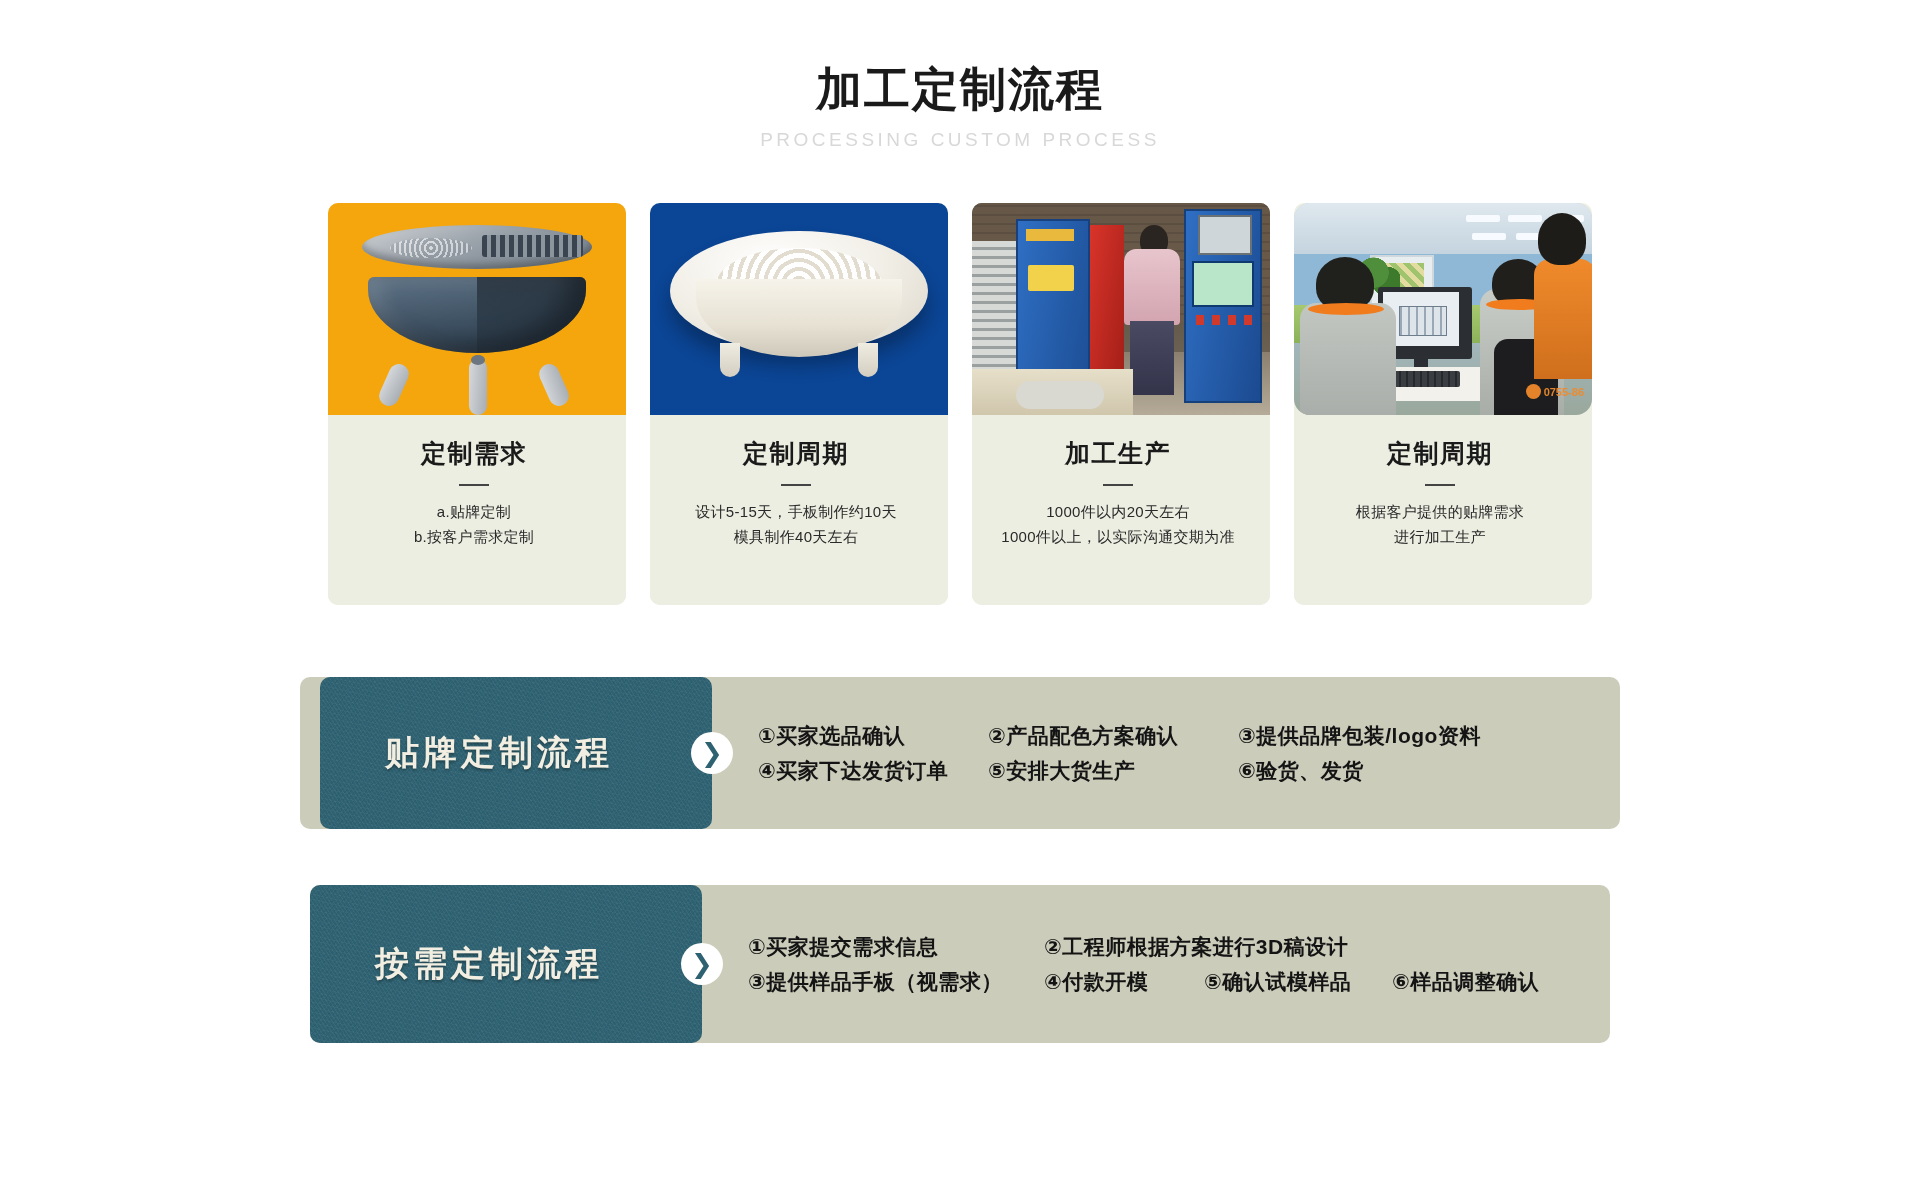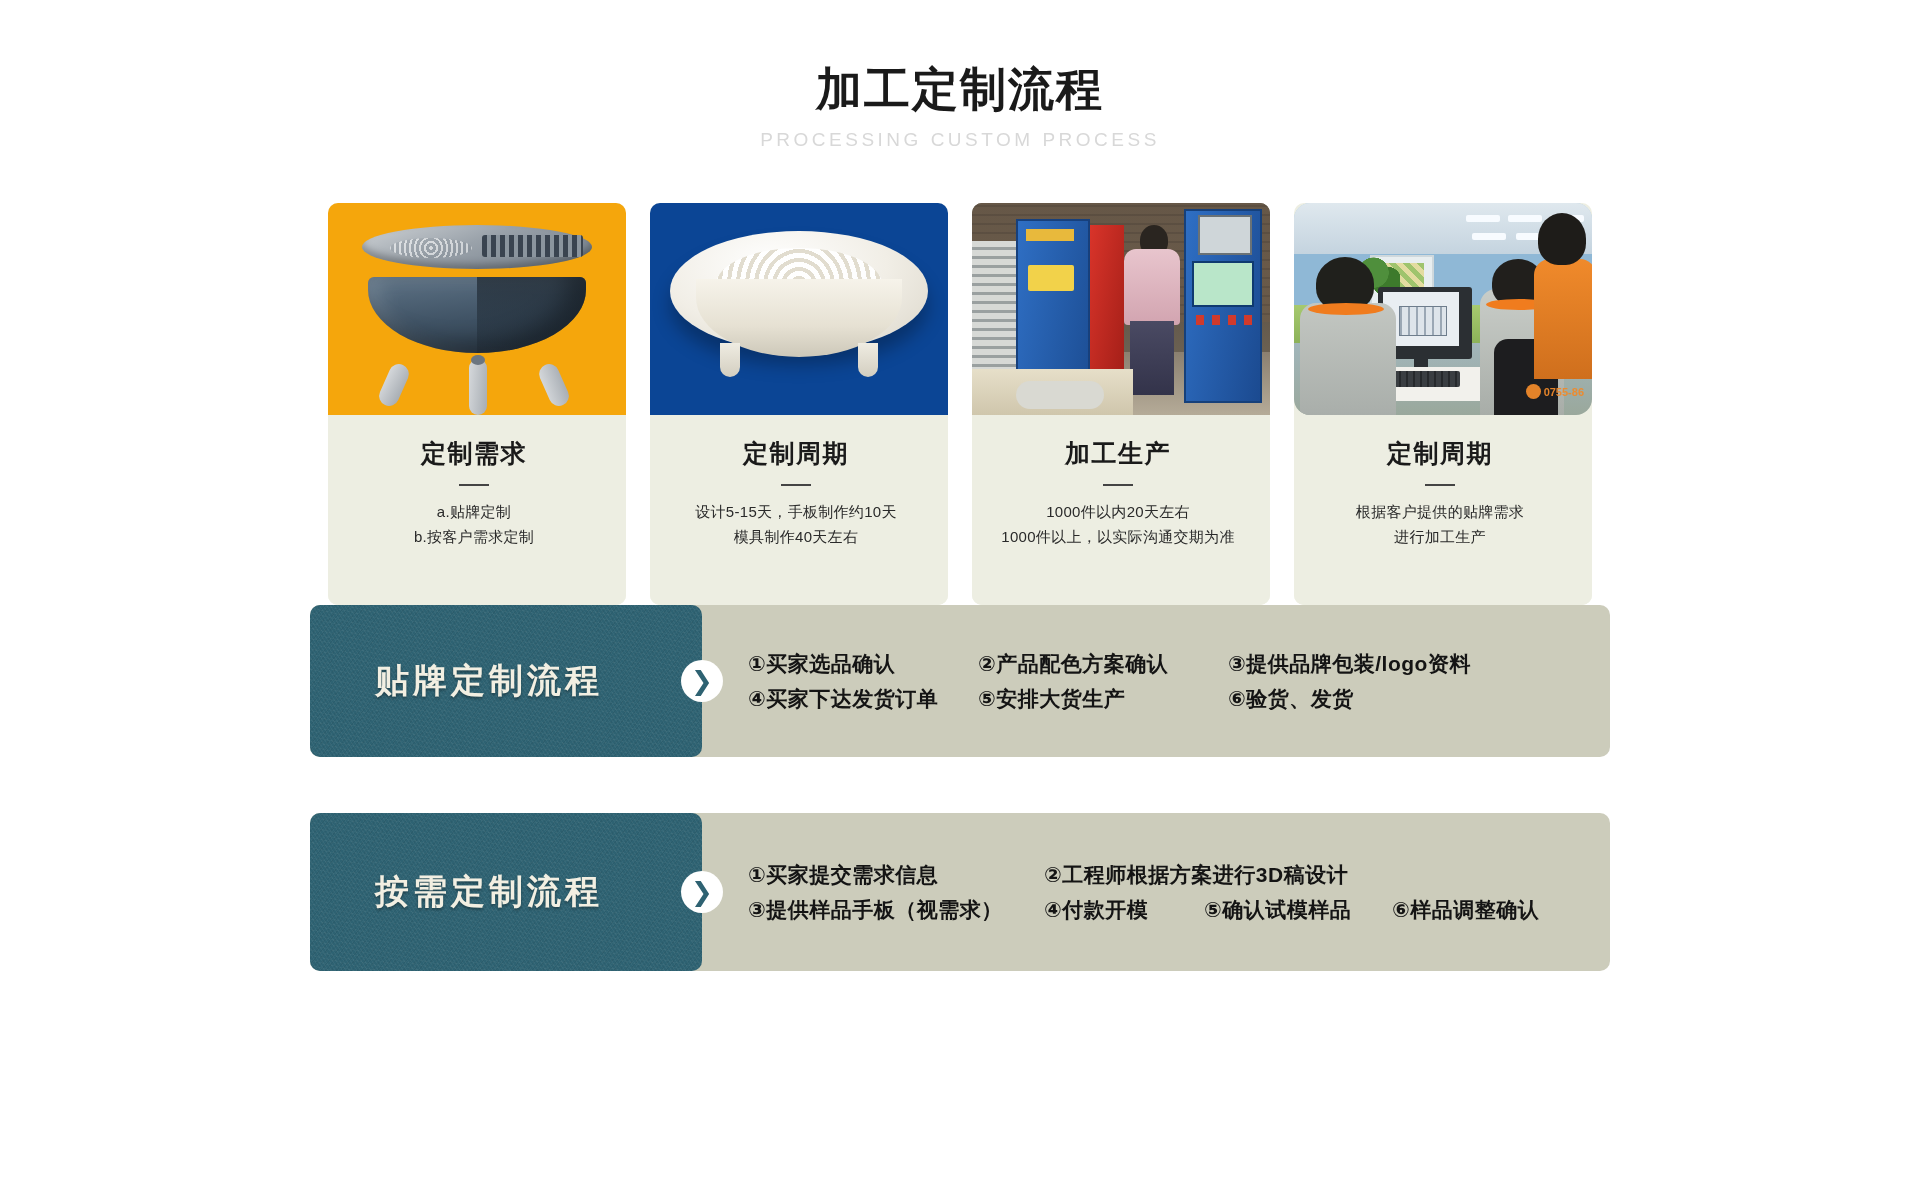--- a/index.html
+++ b/index.html
@@ -235,21 +235,21 @@
 
   
   .banner {
     width: 1300px;
     margin: 0 auto;
     display: flex;
     background: #ccccbb;
     border-radius: 10px;
     position: relative;
   }
-  .banner-1 { height: 152px; }
+  .banner-1 { margin-top: 72px; height: 152px; padding-left: 20px; }
   .banner-2 { margin-top: 56px; height: 158px; }
   .banner-label {
     width: 392px;
     flex: 0 0 392px;
     background-color: #2e6272;
     background-image:
       repeating-linear-gradient(57deg, rgba(255,255,255,.045) 0 1px, transparent 1px 3px),
       repeating-linear-gradient(-51deg, rgba(0,0,0,.05) 0 1px, transparent 1px 4px),
       repeating-linear-gradient(13deg, rgba(255,255,255,.03) 0 1px, transparent 1px 5px);
     border-radius: 10px;

